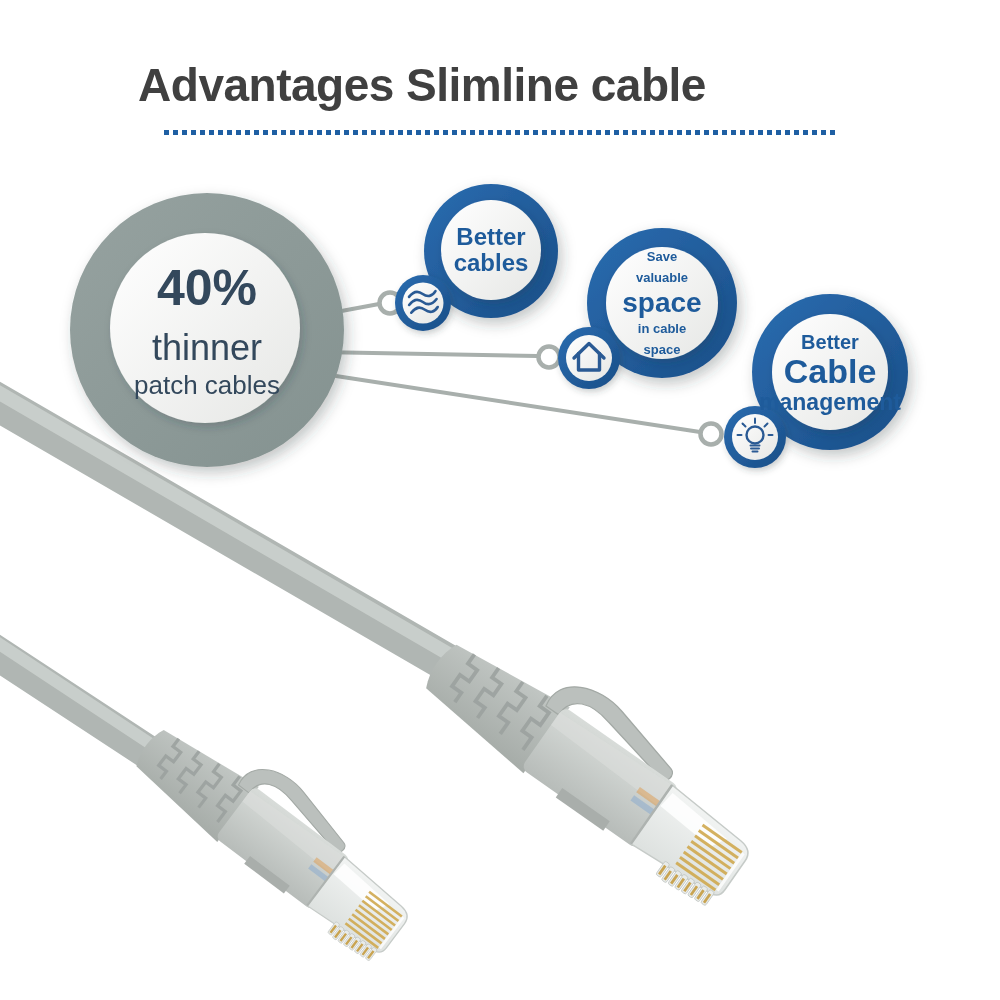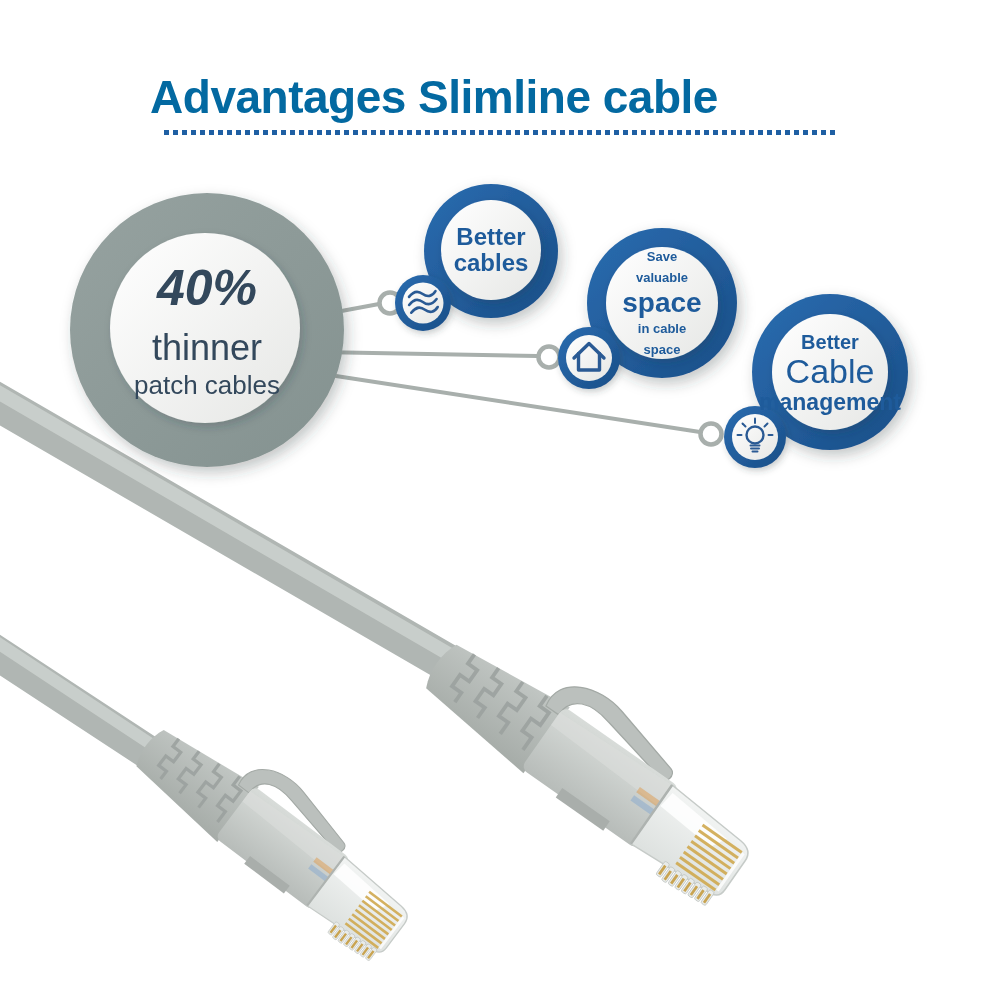--- a/index.html
+++ b/index.html
@@ -1,35 +1,35 @@
 <!DOCTYPE html>
 <html><head>
 <meta charset="utf-8">
 <style>
   html,body{margin:0;padding:0;background:#ffffff;}
   body{font-family:"Liberation Sans", sans-serif;}
   #stage{position:relative;width:1000px;height:1000px;background:#ffffff;overflow:hidden;margin:0 auto;}
   #gfx{position:absolute;left:0;top:0;}
   .title{position:absolute;left:0;top:58px;width:844px;text-align:center;
-         font-size:46px;font-weight:700;color:#0369a1;letter-spacing:-0.5px;margin:12px;}
+         font-size:46px;font-weight:700;color:#404040;letter-spacing:-0.5px;margin:0;}
   .dotted{position:absolute;left:164px;top:130px;width:672px;height:5px;
           background:repeating-linear-gradient(90deg,#1e5fa3 0 5px,transparent 5px 9px);}
   .overlay{position:absolute;transform:translate(-50%,-50%);text-align:center;white-space:nowrap;}
   #badgeText{left:207px;top:332px;color:#33485c;}
-  .badge-pct{font-size:50px;font-weight:700;line-height:52px;font-style:italic;}
+  .badge-pct{font-size:50px;font-weight:700;line-height:52px;}
   .badge-l1{font-size:36px;font-weight:400;line-height:43px;margin-top:12px;}
   .badge-l2{font-size:26px;font-weight:400;line-height:33px;}
   #b1Text{left:491px;top:250px;color:#1e5b9b;}
   .b1-l{font-size:24px;font-weight:700;line-height:26px;}
   #b2Text{left:662px;top:303px;color:#1e5b9b;}
   .b2-s{font-size:13px;font-weight:700;line-height:21px;}
   .b2-big{font-size:28px;font-weight:700;line-height:30px;text-align:center;}
   #b3Text{left:830px;top:373px;color:#1e5b9b;}
   .b3-s{font-size:20px;font-weight:700;line-height:22px;}
-  .b3-big{font-size:34px;font-weight:400;line-height:36px;}
+  .b3-big{font-size:34px;font-weight:700;line-height:36px;}
   .b3-m{font-size:23px;font-weight:700;line-height:26px;}
 </style>
 </head>
 <body>
 
 <div id="stage">
 
   <svg id="gfx" width="1000" height="1000" viewBox="0 0 1000 1000">
     <defs>
       <linearGradient id="blueGrad" x1="0" y1="0" x2="1" y2="1">

